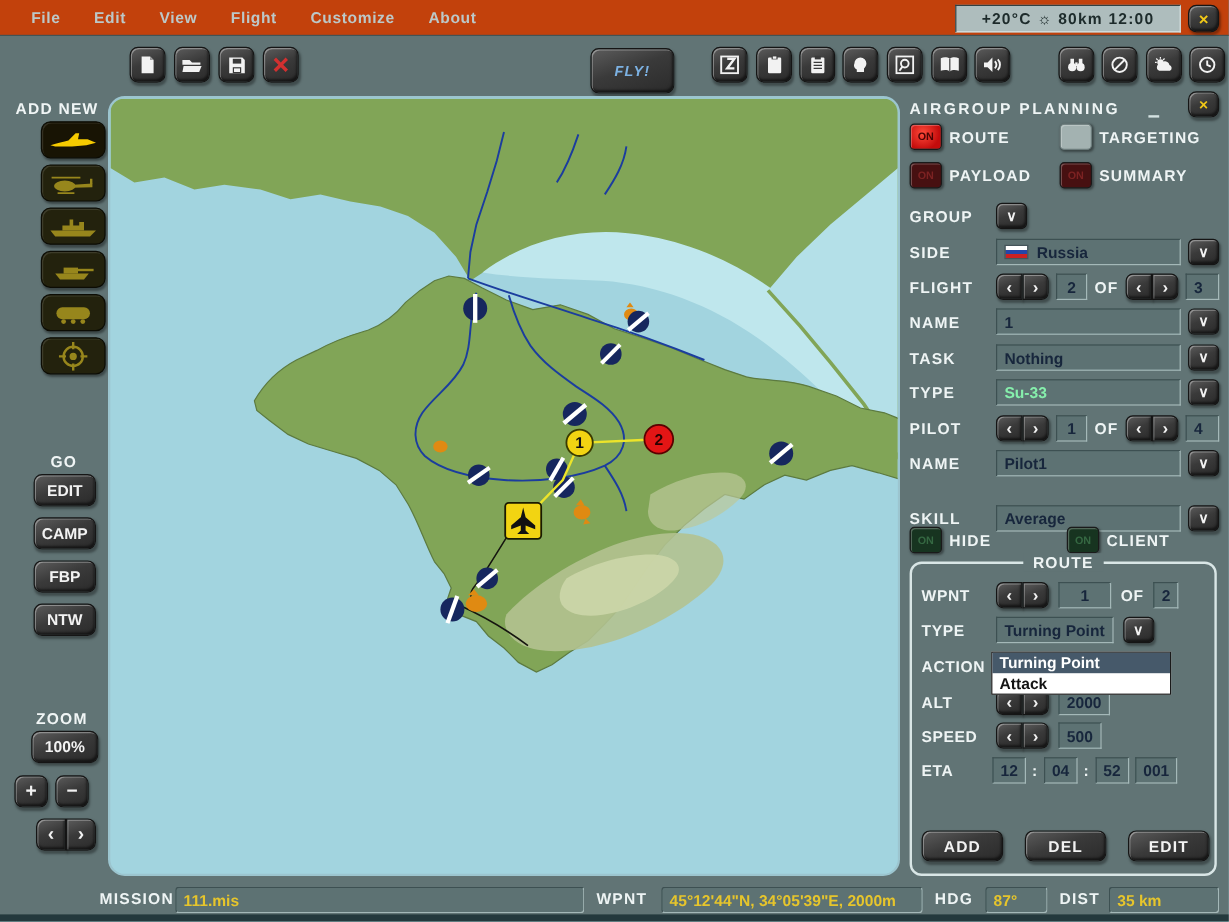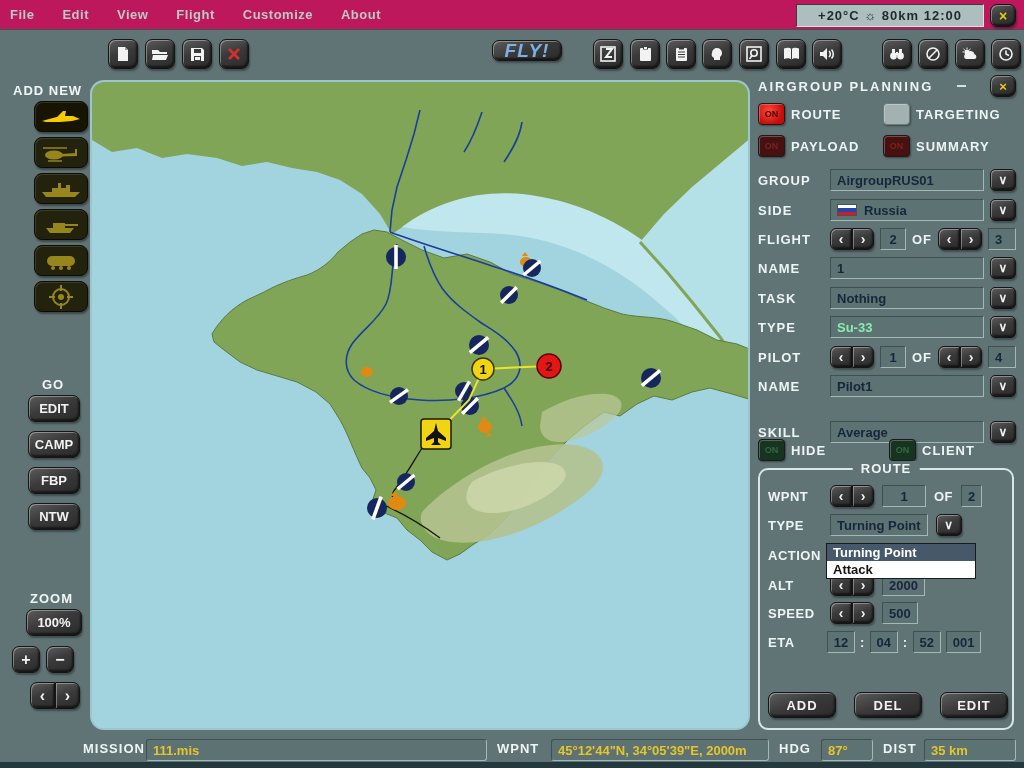--- a/index.html
+++ b/index.html
@@ -36,35 +36,35 @@
     width:22px; height:22px; position:static;
     display:flex; align-items:center; justify-content:center;
     font-size:14px; border-radius:0;
   }
   .spn .sp:first-child { border-radius:6px 0 0 6px; }
   .spn .sp:last-child { border-radius:0 6px 6px 0; }
 
   
   #menubar {
     position:absolute; left:0; top:0; width:1024px; height:30px;
-    background:#be185d; border-bottom:1px solid #425355;
-    display:flex; align-items:center; padding-left:10px; gap:28px;
+    background:#c2410c; border-bottom:1px solid #425355;
+    display:flex; align-items:center; padding-left:26px; gap:28px;
   }
   #menubar .mi { color:#bcc8c8; font-size:13px; font-weight:bold; letter-spacing:.5px; cursor:pointer; }
   #status-display {
     position:absolute; left:796px; top:4px; width:188px; height:23px;
     background:#aebdbd; border:1px solid; border-color:#323f40 #d8e2e2 #d8e2e2 #323f40;
     color:#1d2b2b; font-size:13px; font-weight:bold; letter-spacing:1px;
     display:flex; align-items:center; justify-content:center;
   }
   #menu-close { left:990px; top:4px; width:26px; height:23px; color:#f0c818; font-size:14px; }
 
   
   .tbtn { width:30px; height:30px; top:39px; }
-  #fly-btn { left:492px; top:40px; width:70px; height:21px; font-style:italic; font-size:19px; color:#7cb1e2; letter-spacing:1px; }
+  #fly-btn { left:492px; top:40px; width:70px; height:38px; font-style:italic; font-size:12px; color:#7cb1e2; letter-spacing:1px; }
 
   
   .sec-lbl { position:absolute; color:#f0f5f5; font-weight:bold; font-size:13px; letter-spacing:1px; }
   .addbtn { width:54px; height:31px; border-radius:8px; background:#23220d; border:1px solid #0c0c04;
             box-shadow:inset 1px 1px 0 rgba(255,255,255,.12), 1px 2px 2px rgba(0,0,0,.4); color:#97861c; }
   .addbtn.sel { background:#181404; color:#f6cb00; }
   .gobtn { left:28px; width:52px; height:27px; font-size:13px; }
 
   
   #map {
@@ -397,42 +397,41 @@
   </g>
   <g transform="translate(457,284)">
     <circle r="12" fill="#e31515" stroke="#5a0000" stroke-width="1.5"></circle>
     <text text-anchor="middle" dy="4.5" font-size="13" font-weight="bold" fill="#2a0000" font-family="Liberation Sans, sans-serif">2</text>
   </g>
 </svg>
 </div>
 
 <div id="panel">
 
-  <div class="prow" style="top:4px; height:24px; gap:24px;">
+  <div class="prow" style="top:4px; height:24px; gap:24px;align-items:flex-end;">
     <span class="lbl" style="width:auto; flex:0 0 auto; letter-spacing:2px;">AIRGROUP PLANNING</span>
     <span class="grow" style="border-top:2px solid #d4e2e2; height:0;"></span>
     <div class="btn3d" style="position:static; width:26px; height:22px; color:#f0c818; font-size:13px; flex:0 0 26px;">×</div>
   </div>
 
   <div class="prow" style="top:32px;">
     <div class="tglbtn tgl-red-on">ON</div>
     <span class="lbl" style="width:86px; flex:0 0 86px;">ROUTE</span>
     <div class="tglbtn tgl-plain"></div>
     <span class="lbl">TARGETING</span>
   </div>
   <div class="prow" style="top:64px;">
     <div class="tglbtn tgl-red-off">ON</div>
     <span class="lbl" style="width:86px; flex:0 0 86px;">PAYLOAD</span>
     <div class="tglbtn tgl-red-off">ON</div>
     <span class="lbl">SUMMARY</span>
   </div>
 
   <div class="prow" style="top:98px;">
     <span class="lbl">GROUP</span>
-    <div class="fld grow">AirgroupRUS01</div>
     <div class="btn3d ddbtn" style="position:static;">∨</div>
   </div>
 
   <div class="prow" style="top:128px;">
     <span class="lbl">SIDE</span>
     <div class="fld grow" style="gap:7px;">
       <span style="display:inline-block; width:20px; height:12px; border:1px solid #44545a; background:linear-gradient(#ffffff 33%, #2545a8 33% 66%, #cc2020 66%); flex:0 0 20px;"></span>
       <span>Russia</span>
     </div>
     <div class="btn3d ddbtn" style="position:static;">∨</div>

